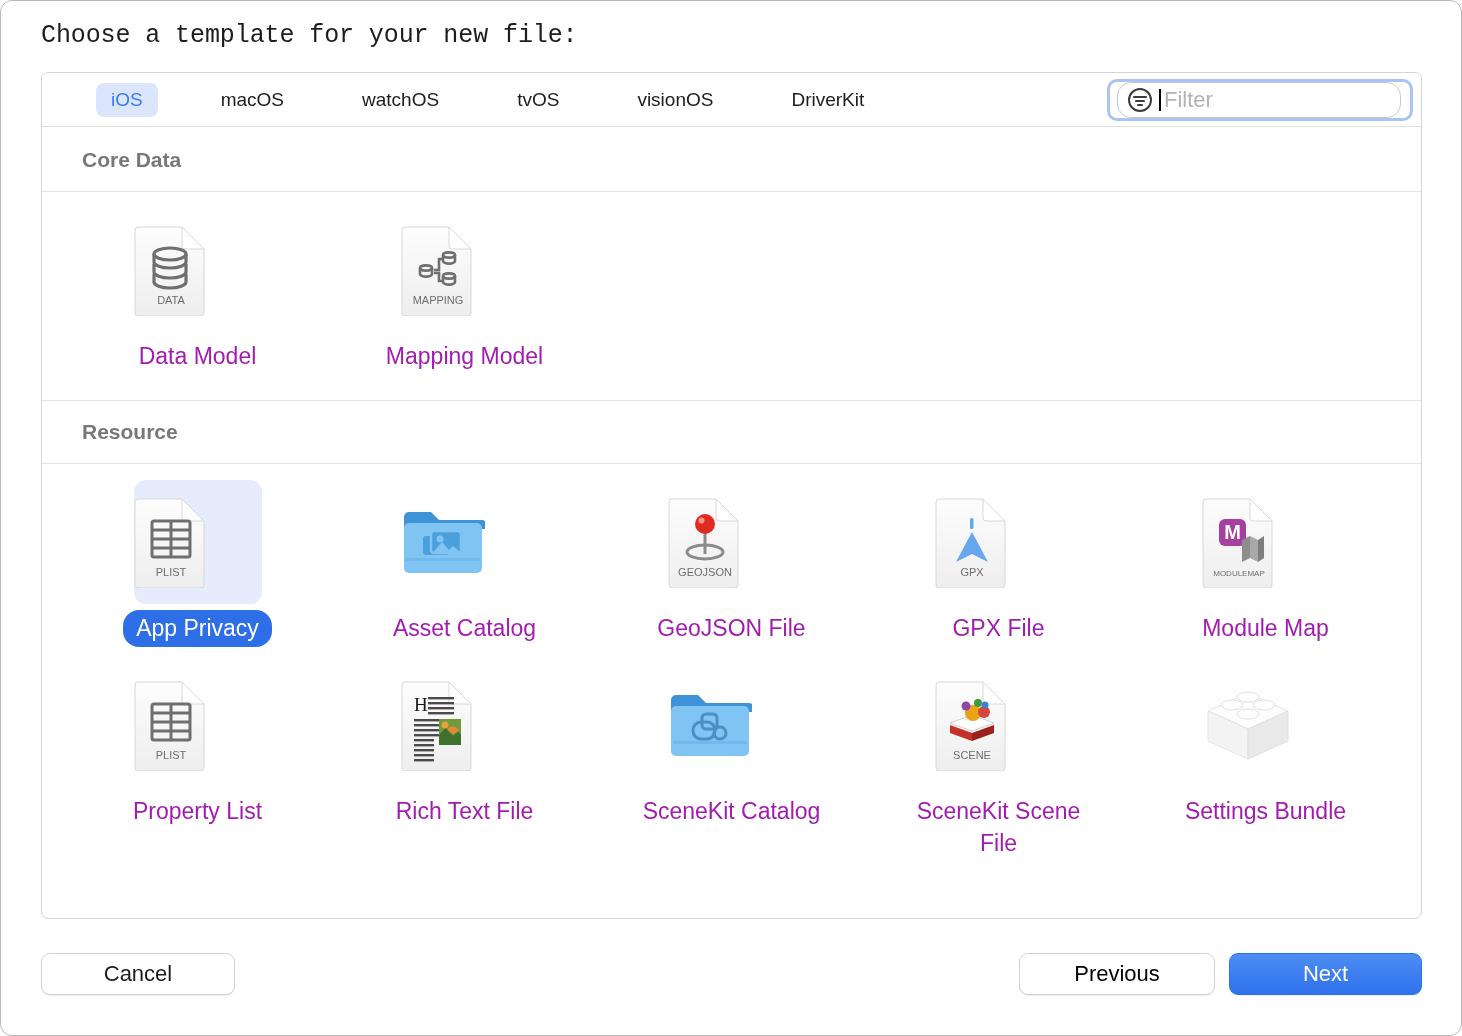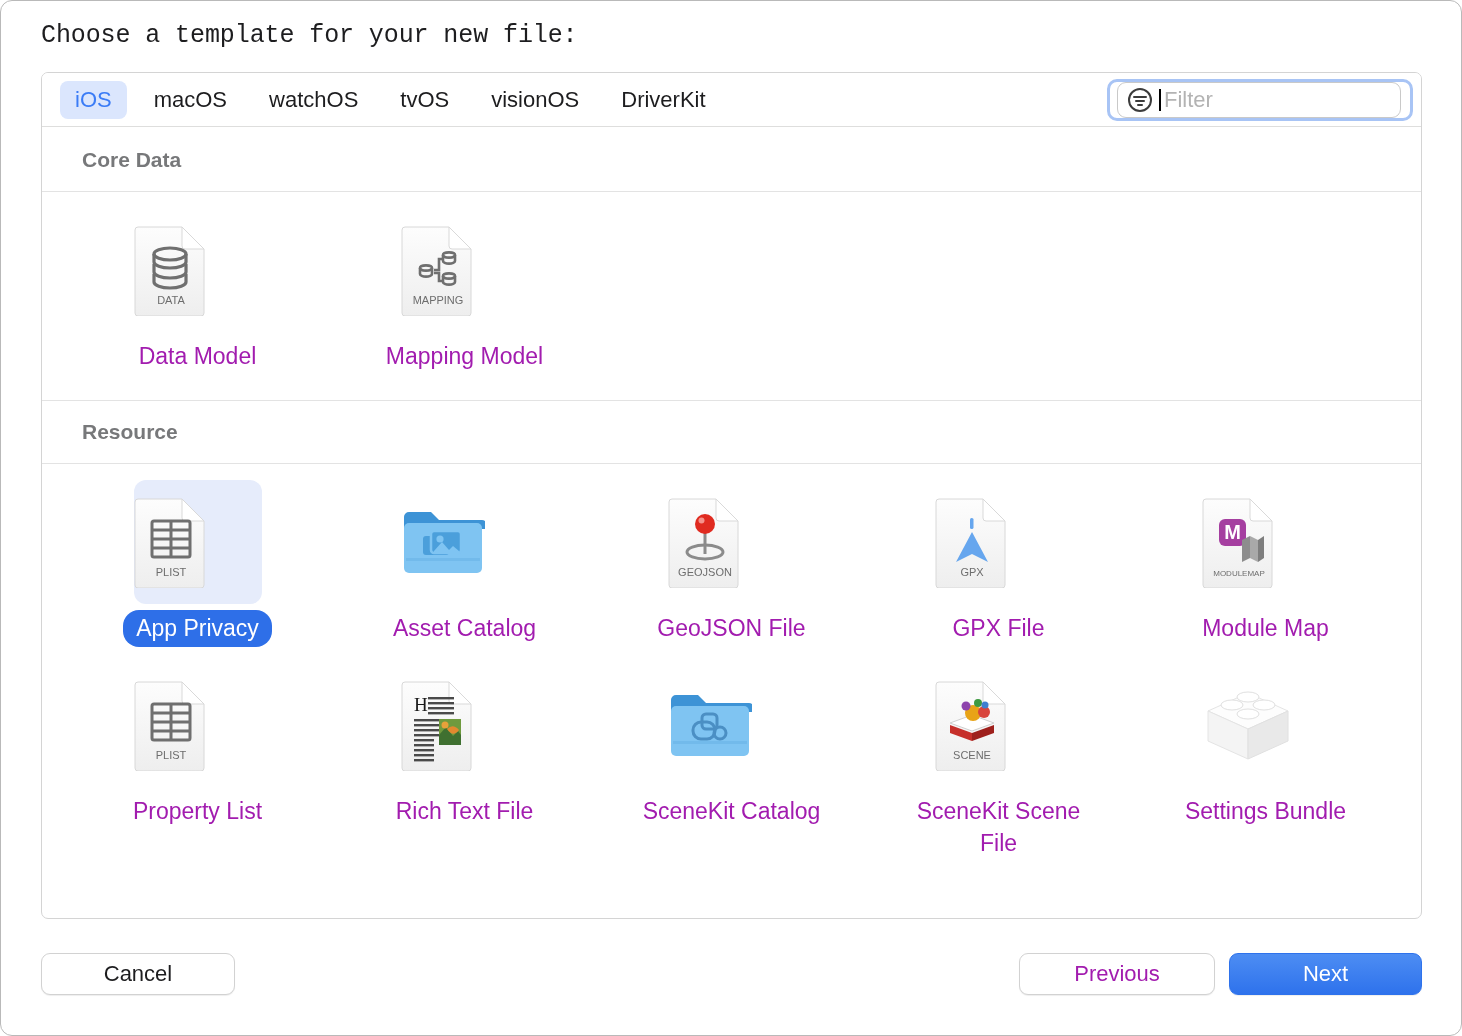--- a/index.html
+++ b/index.html
@@ -43,27 +43,28 @@
   #tabbar {
     position: relative;
     height: 54px;
     border-bottom: 1px solid #dededd;
     display: flex;
     align-items: center;
     padding-left: 18px;
     background: #ffffff;
   }
   .tab {
-    font-size: 22px;
+    font-size: 19px;
     color: #1d1d1f;
     padding: 6px 15px;
     border-radius: 8px;
     margin-right: 12px;
     white-space: nowrap;
     cursor: default;
+    margin-left: 36px;
   }
   .tab.active {
     background: #dbe6fd;
     color: #3b7cf6;
   }
 
   
   #filter-wrap {
     position: absolute;
     right: 8px; top: 6px;
@@ -71,21 +72,21 @@
     border-radius: 10px;
     border: 3px solid #a8c4f5;
     background: #ffffff;
     display: flex;
     align-items: center;
     padding: 0 8px;
   }
   #filter-inner {
     width: 100%; height: 100%;
     border: 1px solid #c9c9c9;
-    border-radius: 9px;
+    border-radius: 14px;
     background: #fff;
     display: flex;
     align-items: center;
     padding: 0 9px;
     margin: -1px;
     text-align: center;
   }
   #filter-icon { flex: none; margin-right: 6px; display: block; }
   #filter-caret {
     width: 2px; height: 22px; background: #000;
@@ -165,21 +166,21 @@
     display: flex;
     align-items: center;
     justify-content: center;
     background: #ffffff;
     border: 1px solid #d2d2d2;
     box-shadow: 0 1px 1px rgba(0,0,0,0.07);
     color: #1d1d1f;
     cursor: default;
   }
   #btn-cancel { left: 40px; width: 194px; }
-  #btn-previous { left: 1018px; width: 196px; color: #a21caf; }
+  #btn-previous { left: 1018px; width: 196px; color: #000000; }
   #btn-next {
     left: 1228px; width: 193px;
     background: linear-gradient(#4d8df3, #2e72ec);
     border-color: #2e72ec;
     color: #ffffff;
   }
 </style>
 </head>
 <body>
 

